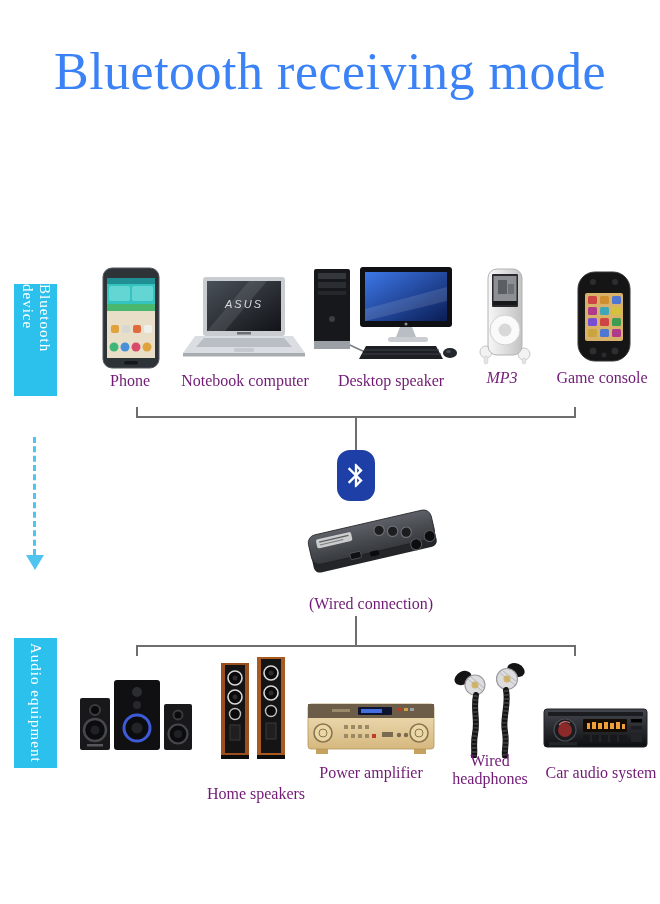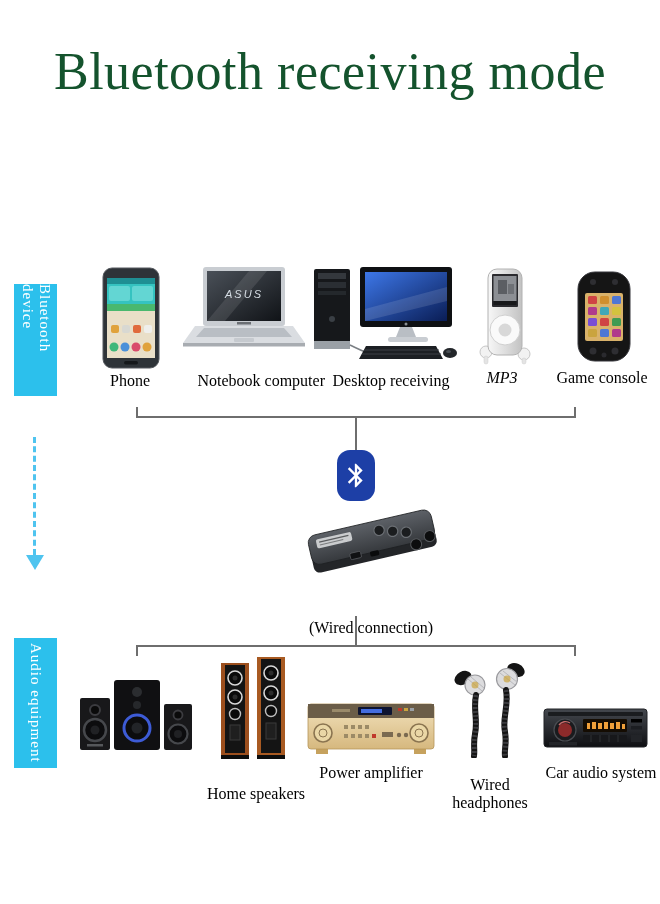--- a/index.html
+++ b/index.html
@@ -1,37 +1,37 @@
 <!DOCTYPE html>
 <html><head>
 <meta charset="utf-8">
 <style>
   html,body{margin:0;padding:0;background:#fff;}
   .page{position:relative;width:660px;height:904px;background:#ffffff;
         font-family:"Liberation Serif",serif;overflow:hidden;color:#141414;}
 
   .title{position:absolute;top:42px;left:0;width:660px;text-align:center;
-         font-size:52px;font-weight:400;color:#14532d;letter-spacing:0.5px;white-space:nowrap;}
+         font-size:52px;font-weight:400;color:#3b82f6;letter-spacing:0.5px;white-space:nowrap;}
 
   
   .vlabel{position:absolute;background:#2cc0ec;display:flex;align-items:center;justify-content:center;}
   .vlabel span{writing-mode:vertical-rl;color:#ffffff;font-size:15px;letter-spacing:1px;}
   .vlabel.vtop{left:14px;top:284px;width:43px;height:112px;}
   .vlabel.vbottom{left:14px;top:638px;width:43px;height:130px;}
 
   .dash-line{position:absolute;left:33px;top:437px;height:118px;width:0;border-left:3px dashed #4fc4ef;}
   .arrow-head{position:absolute;left:26px;top:555px;width:0;height:0;
               border-left:9px solid transparent;border-right:9px solid transparent;
               border-top:15px solid #4fc4ef;}
 
   
   .line{position:absolute;background:#6e6e6e;}
 
   .fig{position:absolute;line-height:0;}
-  .lbl{position:absolute;font-size:16px;color:#000000;text-align:center;line-height:1.12;}
+  .lbl{position:absolute;font-size:16px;color:#701a75;text-align:center;line-height:1.12;}
 
   .bt-pill{position:absolute;left:337px;top:450px;width:38px;height:51px;background:#1d3fa6;
            border-radius:13px;display:flex;align-items:center;justify-content:center;}
 </style>
 </head>
 <body>
 
 <div class="page">
 
   <div class="title">Bluetooth receiving mode</div>
@@ -63,21 +63,21 @@
       <g>
         <circle cx="17" cy="80" r="4.5" fill="#3fb77a"></circle>
         <circle cx="28" cy="80" r="4.5" fill="#4a90d9"></circle>
         <circle cx="39" cy="80" r="4.5" fill="#d94a6a"></circle>
         <circle cx="50" cy="80" r="4.5" fill="#e0a23c"></circle>
       </g>
       <rect x="27" y="94" width="14" height="3.5" rx="1.7" fill="#15181b"></rect>
     </svg>
   </div>
 
-  <div class="fig" style="left:183px;top:267px;">
+  <div class="fig" style="left:183px;top:277px;">
     <svg width="122" height="82" viewBox="0 0 122 82">
       <defs>
         <linearGradient id="lapscr" x1="0" y1="0" x2="1" y2="1">
           <stop offset="0" stop-color="#4a5058"></stop>
             <stop offset="1" stop-color="#101317"></stop>
         </linearGradient>
       </defs>
       <rect x="20" y="0" width="82" height="59" rx="3" fill="#c9cdd2"></rect>
       <rect x="24" y="4" width="74" height="50" fill="url(#lapscr)"></rect>
       <polygon points="24,54 66,4 84,4 42,54" fill="#ffffff" opacity="0.10"></polygon>
@@ -164,22 +164,22 @@
         <rect x="32" y="59" width="9" height="8" rx="1.5" fill="#4e77d4"></rect>
         <rect x="44" y="59" width="9" height="8" rx="1.5" fill="#b03a8c"></rect>
       </g>
       <circle cx="25" cy="81" r="3.5" fill="#2e2e32"></circle>
       <circle cx="47" cy="81" r="3.5" fill="#2e2e32"></circle>
       <circle cx="36" cy="85" r="2.5" fill="#2a2a2e"></circle>
     </svg>
   </div>
 
   <div class="lbl" style="left:50px;top:372px;width:160px;">Phone</div>
-  <div class="lbl" style="left:165px;top:372px;width:160px;text-align:right;">Notebook computer</div>
-  <div class="lbl" style="left:311px;top:372px;width:160px;">Desktop receiving</div>
+  <div class="lbl" style="left:165px;top:372px;width:160px;">Notebook computer</div>
+  <div class="lbl" style="left:311px;top:372px;width:160px;">Desktop speaker</div>
   <div class="lbl" style="left:422px;top:369px;width:160px;font-style:italic;">MP3</div>
   <div class="lbl" style="left:522px;top:369px;width:160px;">Game console</div>
 
   <div class="line" style="left:136px;top:407px;width:2px;height:11px;"></div>
   <div class="line" style="left:136px;top:416px;width:440px;height:2px;"></div>
   <div class="line" style="left:574px;top:407px;width:2px;height:11px;"></div>
   <div class="line" style="left:355px;top:416px;width:2px;height:34px;"></div>
 
   <div class="bt-pill">
     <svg width="28" height="37" viewBox="0 0 24 24">
@@ -205,21 +205,21 @@
         <circle cx="97" cy="38" r="5.2" fill="#1b1d1f" stroke="#6b6f74" stroke-width="1.2"></circle>
         <circle cx="110" cy="42" r="5.2" fill="#1b1d1f" stroke="#6b6f74" stroke-width="1.2"></circle>
         <rect x="50" y="50" width="11" height="6.5" rx="1.5" fill="#101113" stroke="#55585c" stroke-width="0.8"></rect>
         <rect x="70" y="53" width="9" height="5" rx="1.5" fill="#0a0b0c"></rect>
         <circle cx="117" cy="56" r="5.5" fill="#0c0d0e" stroke="#55585c" stroke-width="1"></circle>
         <circle cx="132" cy="51" r="5.5" fill="#0c0d0e" stroke="#55585c" stroke-width="1"></circle>
       </g>
     </svg>
   </div>
 
-  <div class="lbl" style="left:280px;top:595px;width:182px;margin-top:24px;">(Wired connection)</div>
+  <div class="lbl" style="left:280px;top:595px;width:182px;">(Wired connection)</div>
 
   <div class="line" style="left:355px;top:616px;width:2px;height:31px;"></div>
   <div class="line" style="left:136px;top:645px;width:440px;height:2px;"></div>
   <div class="line" style="left:136px;top:645px;width:2px;height:11px;"></div>
   <div class="line" style="left:574px;top:645px;width:2px;height:11px;"></div>
 
   <div class="fig" style="left:78px;top:658px;">
     <svg width="118" height="98" viewBox="0 0 118 98">
       <rect x="2" y="40" width="30" height="52" rx="2" fill="#18181a"></rect>
       <circle cx="17" cy="52" r="5" fill="#0a0a0a" stroke="#3c3c40" stroke-width="2"></circle>
@@ -353,16 +353,16 @@
         </g>
       <rect x="6" y="36" width="28" height="3.5" fill="#222428"></rect>
       <rect x="88" y="13" width="11" height="3.5" fill="#000000"></rect>
       <rect x="88" y="20" width="11" height="3.5" fill="#1c1e22"></rect>
       <rect x="88" y="29" width="11" height="7" fill="#222428"></rect>
     </svg>
   </div>
 
   <div class="lbl" style="left:176px;top:785px;width:160px;">Home speakers</div>
   <div class="lbl" style="left:291px;top:764px;width:160px;">Power amplifier</div>
-  <div class="lbl" style="left:448px;top:752px;width:84px;margin-top:24px;">Wired headphones</div>
+  <div class="lbl" style="left:448px;top:752px;width:84px;">Wired headphones</div>
   <div class="lbl" style="left:521px;top:764px;width:160px;">Car audio system</div>
 
 </div>
 
 </body></html>

